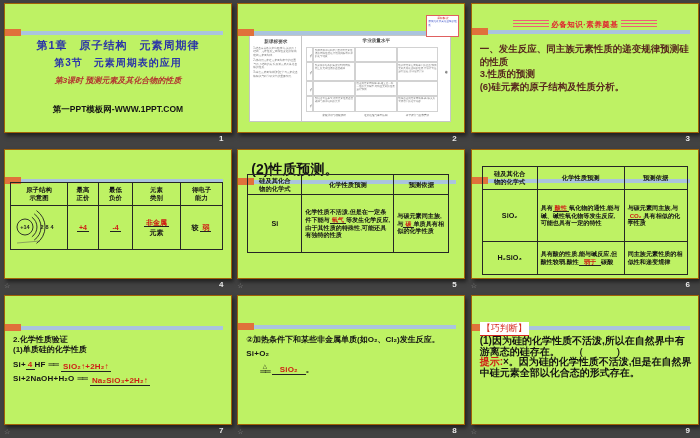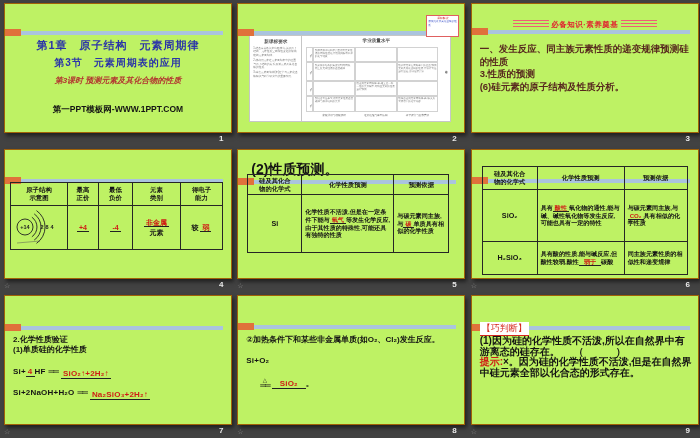--- a/index.html
+++ b/index.html
@@ -68,21 +68,21 @@
   .t6 td{font-size:6.1px;line-height:7.6px;color:#151515;font-weight:bold}
   .t6 .r1 td{height:52px}
   .t6 .r2 td{height:33px}
   .fx{text-align:center!important;font-size:7.2px!important;font-weight:bold}
   .tl{text-align:left;padding:2px 3px!important}
   .ru{color:#cf1d15;font-weight:bold;border-bottom:1px solid #222;padding:0 2px}
   .red{color:#cf1d15;font-weight:bold}
   
   .b7{position:absolute;left:8px;top:39px;right:5px;font-size:8px;line-height:10.3px;
       font-weight:bold;color:#141414}
-  .eqs{margin-top:11px;letter-spacing:.2px}
+  .eqs{margin-top:4px;letter-spacing:.2px}
   .es{padding:0 3px;letter-spacing:-1px}
   .lw{position:relative;top:2.5px}
   .stk{display:inline-block;text-align:center;vertical-align:-2px;margin:0 2px}
   .stk .c{display:block;font-size:5.5px;line-height:5px}
   .stk .e{display:block;font-size:8px;line-height:6px;letter-spacing:-1px}
   .tag9{position:absolute;left:8px;top:26px;background:#fff;padding:0 2px;font-size:9px;
         font-weight:normal;color:#d6281e;border-bottom:1.5px solid #d6281e;z-index:3}
   .b9{position:absolute;left:8px;top:40px;right:5px;font-size:10px;line-height:10.5px;
       font-weight:bold;color:#141414}
 </style>

